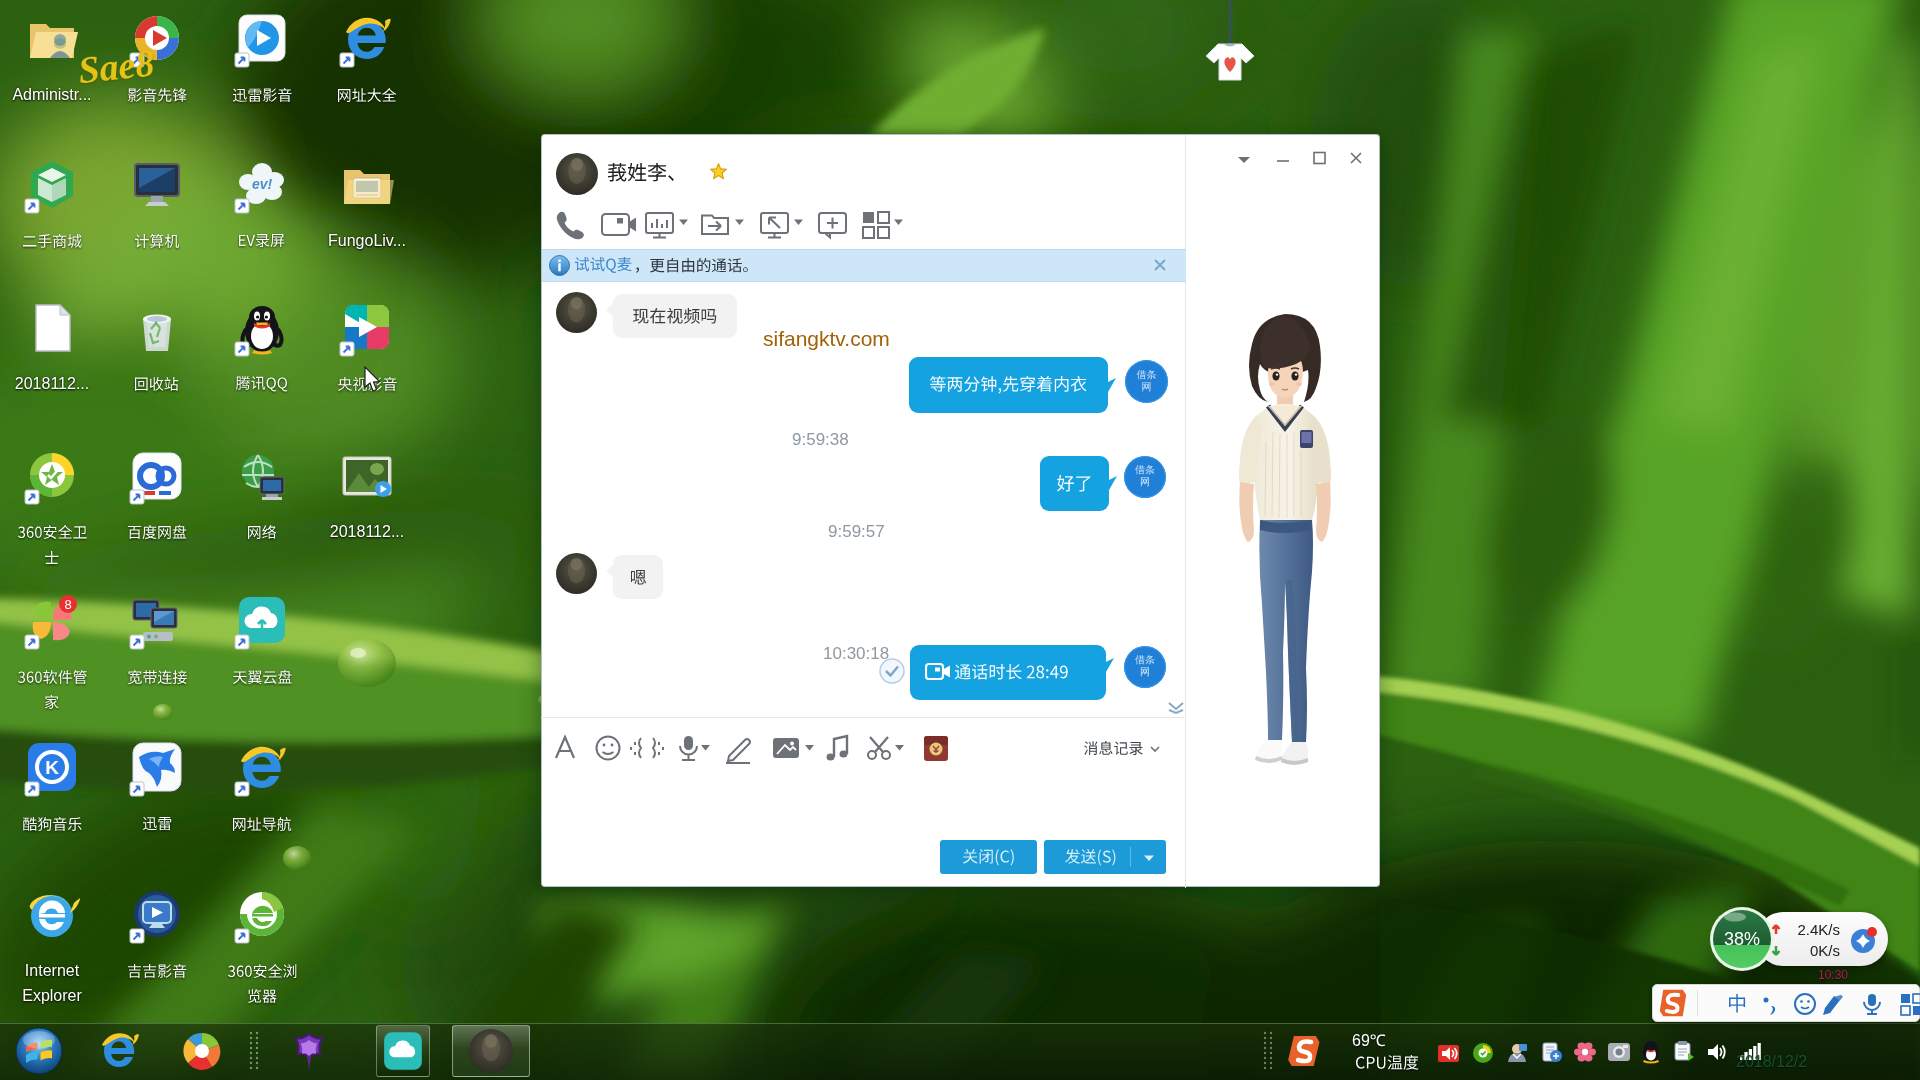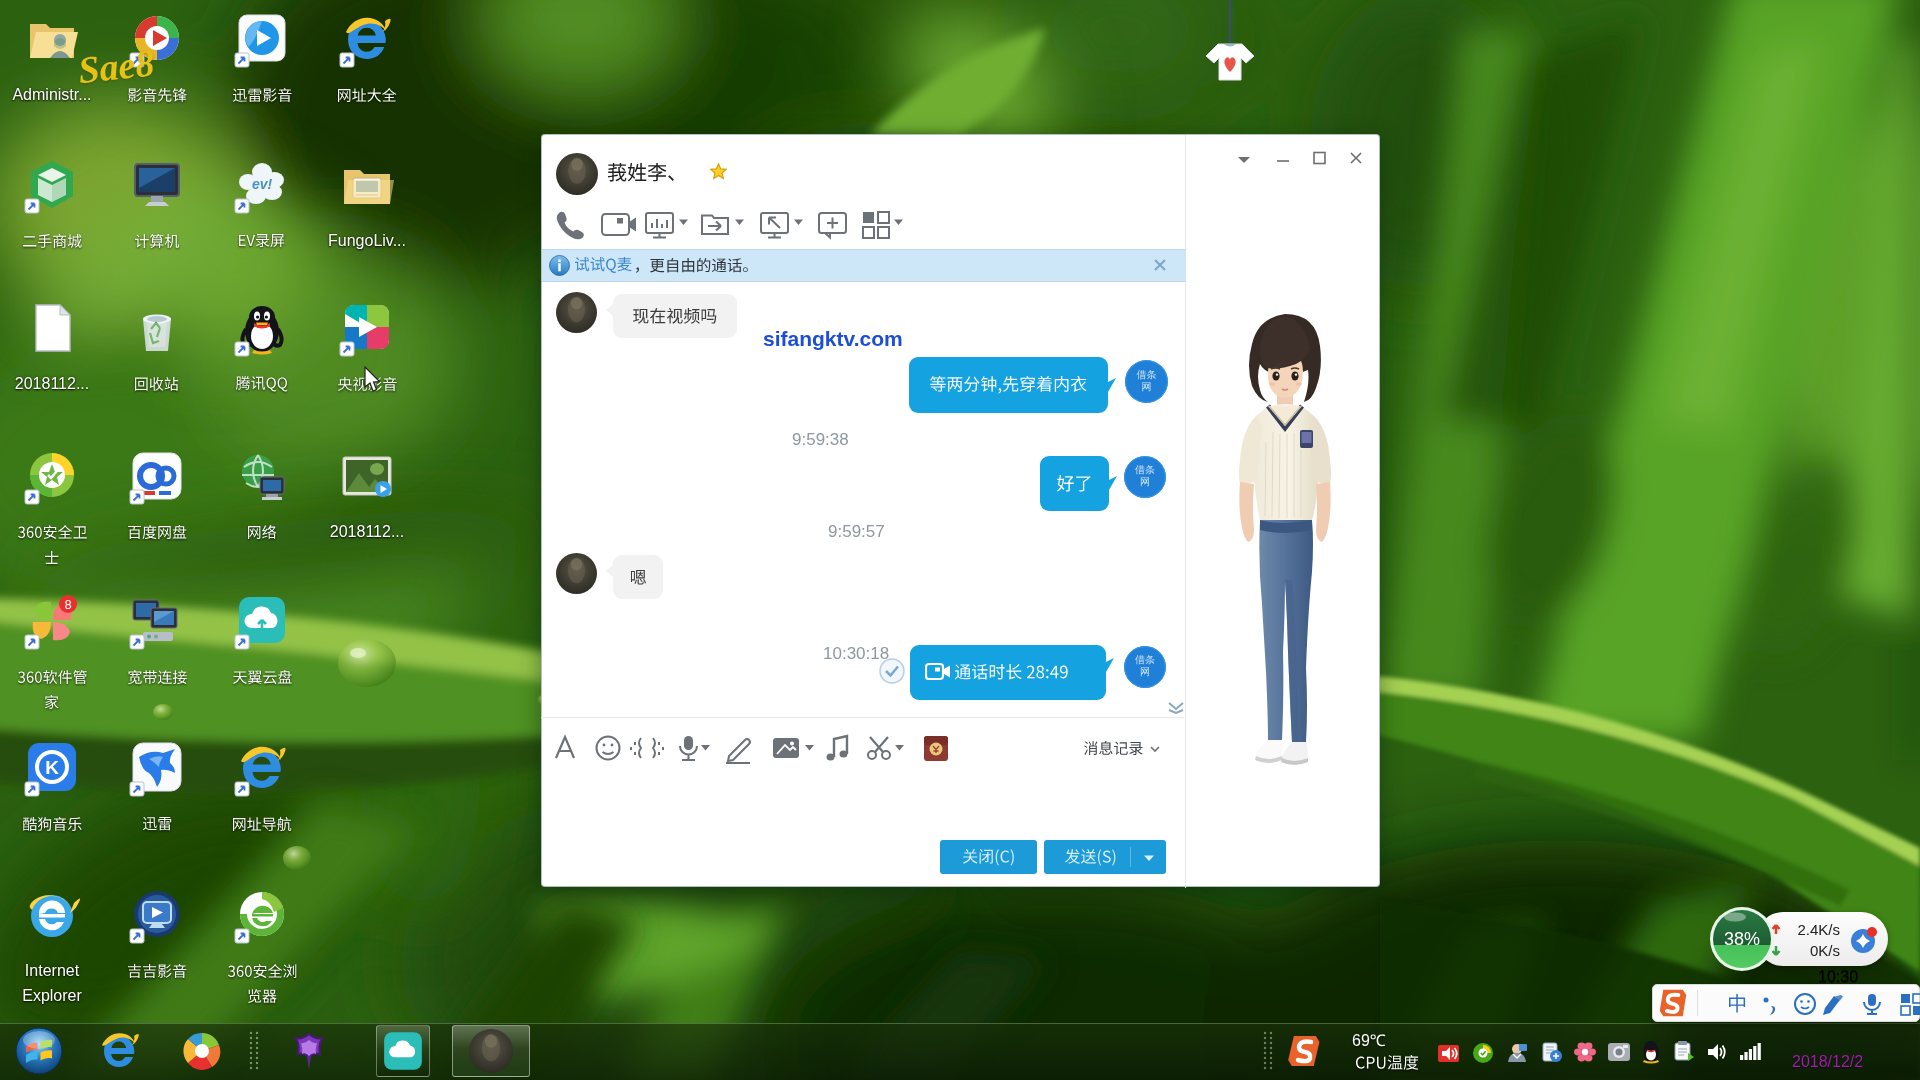--- a/index.html
+++ b/index.html
@@ -526,21 +526,21 @@
       <ellipse cx="20.5" cy="17.425" rx="8.61" ry="12.709999999999999" fill="#6a6352" opacity=".55"></ellipse>
       <ellipse cx="20.5" cy="11.275" rx="5.74" ry="6.1499999999999995" fill="#857d66" opacity=".5"></ellipse>
     </svg>
 <div class="abs" style="left:613px;top:294px;width:124px;height:44px;background:#f2f2f2;border-radius:9px"></div>
     <svg class="abs" style="left:0;top:0" width="1920" height="1080">
       <path d="M613,304 L606,310 L613,316 Z" fill="#f2f2f2"></path>
     </svg>
 <svg class="tp " style="left:633.4px;top:308.1px" width="85" height="18" viewBox="0.7 -14.3 85 18">
       <path d="M7.3 -13.4V-4.4H8.6V-12.3H13.7V-4.4H15.0V-13.4ZM0.7 -1.7 1.0 -0.5C2.6 -1.0 4.8 -1.6 6.8 -2.2L6.7 -3.4L4.4 -2.7V-7.0H6.2V-8.2H4.4V-11.9H6.6V-13.1H0.9V-11.9H3.2V-8.2H1.2V-7.0H3.2V-2.4C2.3 -2.1 1.4 -1.9 0.7 -1.7ZM10.5 -10.9V-7.6C10.5 -4.9 9.9 -1.7 5.6 0.5C5.9 0.7 6.3 1.2 6.4 1.4C9.3 -0.1 10.6 -2.1 11.2 -4.1V-0.5C11.2 0.6 11.7 0.9 12.9 0.9H14.4C15.9 0.9 16.1 0.2 16.2 -2.4C15.9 -2.5 15.5 -2.7 15.2 -3.0C15.1 -0.5 15.0 -0.1 14.4 -0.1H13.0C12.5 -0.1 12.4 -0.2 12.4 -0.7V-4.7H11.4C11.6 -5.7 11.7 -6.7 11.7 -7.6V-10.9Z M23.6 -14.3C23.4 -13.4 23.1 -12.5 22.7 -11.6H18.1V-10.4H22.2C21.1 -8.2 19.6 -6.2 17.6 -4.9C17.9 -4.6 18.2 -4.0 18.3 -3.7C19.0 -4.2 19.7 -4.8 20.3 -5.4V1.3H21.6V-6.9C22.4 -8.0 23.1 -9.2 23.6 -10.4H33.0V-11.6H24.2C24.5 -12.4 24.7 -13.2 25.0 -14.0ZM27.2 -9.5V-6.3H23.3V-5.1H27.2V-0.2H22.7V1.0H32.9V-0.2H28.4V-5.1H32.3V-6.3H28.4V-9.5Z M41.6 -13.4V-4.4H42.9V-12.3H48.1V-4.4H49.4V-13.4ZM36.6 -13.7C37.2 -13.0 37.9 -12.1 38.2 -11.4L39.2 -12.1C38.9 -12.7 38.2 -13.6 37.6 -14.2ZM44.8 -11.0V-7.7C44.8 -5.0 44.3 -1.8 40.0 0.4C40.3 0.6 40.7 1.1 40.8 1.4C43.4 0.0 44.7 -1.8 45.4 -3.6V-0.3C45.4 0.8 45.9 1.1 47.0 1.1H48.6C50.0 1.1 50.2 0.4 50.4 -2.3C50.1 -2.3 49.7 -2.5 49.3 -2.8C49.3 -0.3 49.2 0.1 48.6 0.1H47.2C46.7 0.1 46.6 0.0 46.6 -0.5V-4.7H45.7C46.0 -5.7 46.1 -6.7 46.1 -7.7V-11.0ZM35.1 -11.4V-10.2H39.2C38.2 -8.0 36.4 -5.9 34.7 -4.7C34.9 -4.5 35.2 -3.8 35.3 -3.5C35.9 -4.0 36.6 -4.6 37.2 -5.3V1.3H38.4V-6.0C39.0 -5.2 39.8 -4.2 40.1 -3.7L40.9 -4.7C40.6 -5.1 39.4 -6.5 38.8 -7.2C39.6 -8.3 40.3 -9.6 40.7 -10.9L40.1 -11.4L39.8 -11.4Z M62.9 -8.5C62.9 -2.6 62.7 -0.6 58.6 0.5C58.8 0.7 59.1 1.1 59.2 1.4C63.6 0.2 64.0 -2.2 64.0 -8.5ZM63.4 -1.4C64.5 -0.6 66.0 0.6 66.7 1.4L67.5 0.6C66.7 -0.2 65.2 -1.3 64.1 -2.1ZM58.3 -6.6C57.4 -3.0 55.4 -0.7 51.8 0.4C52.1 0.7 52.4 1.1 52.5 1.4C56.4 0.1 58.4 -2.4 59.4 -6.3ZM53.3 -6.7C52.9 -5.5 52.4 -4.2 51.6 -3.3C51.9 -3.2 52.4 -2.9 52.6 -2.8C53.3 -3.7 54.0 -5.1 54.3 -6.5ZM60.2 -10.4V-2.3H61.3V-9.4H65.5V-2.4H66.7V-10.4H63.6L64.3 -12.1H67.2V-13.3H59.8V-12.1H63.1C62.9 -11.6 62.7 -10.9 62.4 -10.4ZM52.9 -12.8V-9.0H51.7V-7.8H55.2V-2.7H56.4V-7.8H59.5V-9.0H56.7V-11.1H59.1V-12.2H56.7V-14.3H55.5V-9.0H54.0V-12.8Z M74.5 -3.5V-2.3H81.4V-3.5ZM75.9 -11.1C75.8 -9.4 75.6 -7.1 75.3 -5.7H75.7L82.7 -5.7C82.3 -2.0 82.0 -0.5 81.5 -0.0C81.4 0.1 81.2 0.2 80.9 0.2C80.6 0.2 79.8 0.2 79.0 0.1C79.2 0.4 79.3 0.9 79.4 1.2C80.2 1.3 81.0 1.3 81.4 1.3C81.9 1.2 82.2 1.1 82.6 0.7C83.2 0.1 83.6 -1.7 83.9 -6.3C84.0 -6.4 84.0 -6.8 84.0 -6.8H81.9C82.1 -8.9 82.4 -11.5 82.6 -13.2L81.7 -13.3L81.4 -13.3H75.1V-12.1H81.2C81.1 -10.6 80.9 -8.5 80.7 -6.8H76.7C76.8 -8.1 77.0 -9.7 77.1 -11.0ZM69.3 -12.7V-1.5H70.4V-3.2H73.8V-12.7ZM70.4 -11.5H72.6V-4.4H70.4Z" fill="#3c3c3c"></path>
     </svg>
-<div class="abs" style="left:763px;top:327px;font-size:21px;font-weight:bold;color:#1d4ed8">sifangktv.com</div>
+<div class="abs" style="left:763px;top:327px;font-size:21px;font-weight:normal;color:#a16207">sifangktv.com</div>
 <div class="abs" style="left:909px;top:357px;width:199px;height:56px;background:#15a2e0;border-radius:9px"></div>
     <svg class="abs" style="left:0;top:0" width="1920" height="1080">
       <path d="M1108,382 L1116,378 L1108,392 Z" fill="#15a2e0"></path>
     </svg>
 <svg class="tp " style="left:929.8px;top:376.2px" width="158" height="20" viewBox="0.6 -14.4 158 20">
       <path d="M9.8 -14.4C9.3 -12.9 8.4 -11.6 7.4 -10.7L7.8 -10.4V-9.2H2.5V-8.1H7.8V-6.6H0.8V-5.5H11.3V-4.0H1.4V-2.9H11.3V-0.2C11.3 0.1 11.2 0.1 10.9 0.2C10.6 0.2 9.6 0.2 8.4 0.1C8.6 0.5 8.9 1.0 8.9 1.3C10.3 1.3 11.3 1.3 11.8 1.2C12.4 1.0 12.6 0.6 12.6 -0.2V-2.9H15.8V-4.0H12.6V-5.5H16.3V-6.6H9.1V-8.1H14.6V-9.2H9.1V-10.4H8.9C9.2 -10.8 9.6 -11.3 9.9 -11.8H11.1C11.6 -11.1 12.1 -10.3 12.3 -9.7L13.4 -10.2C13.2 -10.7 12.8 -11.2 12.4 -11.8H16.1V-12.9H10.5C10.7 -13.2 10.9 -13.7 11.1 -14.1ZM3.8 -2.1C4.9 -1.4 6.1 -0.3 6.7 0.5L7.7 -0.3C7.1 -1.1 5.8 -2.2 4.7 -2.9ZM3.2 -14.4C2.6 -12.9 1.6 -11.4 0.6 -10.4C0.9 -10.2 1.4 -9.9 1.6 -9.7C2.2 -10.2 2.7 -10.9 3.2 -11.8H3.9C4.2 -11.1 4.6 -10.3 4.7 -9.8L5.8 -10.3C5.7 -10.6 5.5 -11.2 5.2 -11.8H8.3V-12.9H3.8C4.0 -13.2 4.2 -13.6 4.4 -14.0Z M18.7 -9.5V1.4H20.0V-8.3H22.6C22.6 -6.3 22.1 -3.8 20.2 -1.9C20.5 -1.7 20.9 -1.3 21.1 -1.1C22.3 -2.3 23.0 -3.7 23.4 -5.1C23.9 -4.4 24.5 -3.7 24.7 -3.1L25.5 -4.1C25.2 -4.8 24.4 -5.7 23.7 -6.6C23.8 -7.2 23.9 -7.8 23.9 -8.3H27.0C26.9 -6.3 26.5 -3.8 24.5 -1.9C24.8 -1.7 25.2 -1.3 25.4 -1.1C26.7 -2.3 27.4 -3.8 27.8 -5.2C28.7 -4.1 29.6 -2.8 30.1 -2.0L30.8 -2.9C30.3 -3.9 29.1 -5.4 28.1 -6.6C28.2 -7.2 28.2 -7.8 28.2 -8.3H31.0V-0.3C31.0 0.0 30.9 0.1 30.6 0.1C30.3 0.1 29.1 0.1 27.9 0.1C28.1 0.4 28.3 1.0 28.4 1.4C29.9 1.4 30.9 1.4 31.5 1.2C32.1 0.9 32.3 0.5 32.3 -0.3V-9.5H28.3V-11.9H33.0V-13.1H18.0V-11.9H22.7V-9.5ZM23.9 -11.9H27.0V-9.5H23.9Z M45.4 -14.0 44.3 -13.5C45.5 -11.0 47.5 -8.2 49.3 -6.7C49.6 -7.0 50.0 -7.5 50.3 -7.8C48.6 -9.1 46.5 -11.7 45.4 -14.0ZM39.5 -13.9C38.5 -11.3 36.8 -9.0 34.7 -7.5C35.1 -7.3 35.6 -6.8 35.8 -6.5C36.3 -6.9 36.7 -7.3 37.2 -7.8V-6.6H40.5C40.1 -3.7 39.1 -1.0 35.1 0.3C35.4 0.6 35.7 1.1 35.9 1.4C40.2 -0.2 41.3 -3.2 41.8 -6.6H46.4C46.2 -2.3 46.0 -0.7 45.6 -0.2C45.4 -0.1 45.2 -0.0 44.8 -0.0C44.4 -0.0 43.4 -0.0 42.3 -0.1C42.5 0.2 42.7 0.8 42.7 1.1C43.8 1.2 44.8 1.2 45.4 1.2C46.0 1.1 46.4 1.0 46.7 0.6C47.3 -0.1 47.5 -2.0 47.8 -7.2C47.8 -7.4 47.8 -7.9 47.8 -7.9H37.3C38.7 -9.4 40.0 -11.4 40.9 -13.6Z M62.1 -9.5V-5.4H59.8V-9.5ZM63.4 -9.5H65.7V-5.4H63.4ZM62.1 -14.2V-10.7H58.6V-3.1H59.8V-4.2H62.1V1.4H63.4V-4.2H65.7V-3.2H66.9V-10.7H63.4V-14.2ZM54.1 -14.2C53.5 -12.6 52.6 -11.1 51.6 -10.1C51.8 -9.8 52.2 -9.2 52.3 -8.9C52.9 -9.5 53.4 -10.3 53.9 -11.2H58.1V-12.3H54.6C54.8 -12.8 55.0 -13.4 55.2 -13.9ZM52.0 -5.8V-4.7H54.5V-1.2C54.5 -0.4 53.9 0.1 53.6 0.3C53.8 0.5 54.1 1.0 54.3 1.2C54.5 1.0 55.0 0.7 58.3 -1.0C58.2 -1.3 58.1 -1.8 58.0 -2.1L55.7 -1.0V-4.7H58.1V-5.8H55.7V-8.1H57.7V-9.3H52.9V-8.1H54.5V-5.8Z M69.3 3.2C70.8 2.6 71.8 1.3 71.8 -0.3C71.8 -1.5 71.3 -2.1 70.4 -2.1C69.8 -2.1 69.3 -1.7 69.3 -1.1C69.3 -0.4 69.8 0.0 70.4 0.0L70.6 0.0C70.6 1.0 70.0 1.9 68.9 2.3Z M80.6 -14.3V-11.6H77.6C77.8 -12.3 78.0 -13.0 78.2 -13.6L76.9 -13.9C76.5 -12.1 75.6 -9.8 74.5 -8.4C74.8 -8.3 75.3 -8.0 75.6 -7.8C76.1 -8.5 76.7 -9.4 77.1 -10.4H80.6V-7.0H73.8V-5.7H78.2C77.9 -2.9 77.1 -0.7 73.5 0.4C73.8 0.6 74.2 1.1 74.3 1.4C78.2 0.1 79.2 -2.4 79.5 -5.7H82.8V-0.7C82.8 0.7 83.1 1.1 84.7 1.1C85.0 1.1 86.8 1.1 87.1 1.1C88.5 1.1 88.8 0.4 88.9 -2.2C88.6 -2.3 88.0 -2.5 87.8 -2.7C87.7 -0.5 87.6 -0.1 87.0 -0.1C86.6 -0.1 85.1 -0.1 84.8 -0.1C84.2 -0.1 84.0 -0.2 84.0 -0.7V-5.7H88.7V-7.0H81.9V-10.4H87.5V-11.6H81.9V-14.3Z M99.5 -10.0C101.0 -9.4 103.0 -8.5 104.1 -7.8H92.6C94.1 -8.4 95.8 -9.3 97.1 -10.3L96.2 -10.8C94.8 -9.9 93.0 -9.1 91.5 -8.7L92.1 -7.8H92.1V-6.7H100.4V-4.4H93.9C94.0 -5.0 94.2 -5.6 94.3 -6.2L93.1 -6.3C92.9 -5.4 92.5 -4.1 92.3 -3.3H98.6C96.6 -2.0 93.4 -0.9 90.6 -0.4C90.8 -0.2 91.2 0.3 91.4 0.6C94.5 -0.0 98.2 -1.5 100.3 -3.3H100.4V-0.2C100.4 0.1 100.3 0.1 100.0 0.2C99.8 0.2 98.8 0.2 97.8 0.1C98.0 0.5 98.2 1.0 98.3 1.3C99.6 1.3 100.4 1.3 101.0 1.1C101.5 0.9 101.6 0.6 101.6 -0.2V-3.3H105.5V-4.4H101.6V-6.7H105.0V-7.8H104.2L104.8 -8.7C103.7 -9.4 101.6 -10.3 100.0 -10.8ZM96.9 -14.0C97.2 -13.5 97.5 -13.0 97.8 -12.6H91.1V-9.8H92.3V-11.5H104.1V-9.8H105.5V-12.6H99.3C99.0 -13.1 98.5 -13.8 98.1 -14.4Z M112.6 -3.1H119.7V-2.1H112.6ZM112.6 -3.9V-4.9H119.7V-3.9ZM112.6 -1.3H119.7V-0.2H112.6ZM107.8 -8.0V-6.9H111.8C110.6 -5.0 109.0 -3.5 107.2 -2.4C107.5 -2.2 108.0 -1.7 108.2 -1.4C109.3 -2.2 110.4 -3.1 111.3 -4.2V1.4H112.6V0.7H119.7V1.3H121.0V-5.9H112.6L113.3 -6.9H122.6V-8.0H113.9C114.1 -8.3 114.3 -8.7 114.4 -9.1H121.1V-10.1H114.9L115.3 -11.3H121.9V-12.3H118.5C118.9 -12.8 119.3 -13.4 119.7 -13.9L118.4 -14.3C118.1 -13.7 117.5 -12.9 117.1 -12.3H112.8L113.4 -12.6C113.1 -13.1 112.6 -13.8 112.1 -14.4L110.9 -13.9C111.3 -13.5 111.7 -12.8 112.0 -12.3H108.6V-11.3H114.0C113.8 -10.9 113.7 -10.5 113.5 -10.1H109.4V-9.1H113.1C112.9 -8.7 112.7 -8.3 112.5 -8.0Z M125.4 -11.4V1.4H126.7V-10.1H131.6C131.5 -7.9 130.9 -5.1 127.1 -3.0C127.4 -2.8 127.8 -2.3 128.0 -2.1C130.3 -3.4 131.5 -5.0 132.2 -6.7C133.8 -5.2 135.5 -3.5 136.3 -2.3L137.4 -3.1C136.3 -4.4 134.3 -6.4 132.6 -7.9C132.8 -8.7 132.8 -9.4 132.9 -10.1H137.8V-0.3C137.8 -0.0 137.7 0.1 137.4 0.1C137.1 0.1 135.9 0.1 134.7 0.1C134.9 0.4 135.1 1.0 135.1 1.3C136.7 1.3 137.7 1.3 138.3 1.1C138.9 0.9 139.1 0.5 139.1 -0.3V-11.4H132.9V-14.3H131.6V-11.4Z M148.0 -14.0C148.5 -13.2 148.9 -12.2 149.1 -11.5H141.8V-10.3H148.0C146.5 -8.2 143.9 -6.3 141.3 -5.1C141.5 -4.8 141.9 -4.3 142.0 -4.0C143.1 -4.5 144.1 -5.1 145.1 -5.8V-1.2C145.1 -0.4 144.6 0.1 144.2 0.3C144.4 0.5 144.8 1.0 144.9 1.3C145.3 1.0 146.0 0.7 151.4 -1.0C151.3 -1.2 151.1 -1.8 151.1 -2.1L146.4 -0.7V-6.8C147.5 -7.8 148.5 -8.7 149.3 -9.8C150.2 -5.1 151.8 -1.9 156.2 0.9C156.4 0.5 156.8 0.1 157.1 -0.2C155.0 -1.4 153.5 -2.8 152.5 -4.5C153.7 -5.5 155.2 -6.9 156.3 -8.1L155.2 -8.8C154.4 -7.8 153.1 -6.5 151.9 -5.5C151.2 -6.9 150.7 -8.5 150.4 -10.3H156.7V-11.5H149.4L150.5 -11.9C150.3 -12.5 149.8 -13.6 149.3 -14.3Z" fill="#ffffff"></path>
     </svg>
 <svg class="abs" style="left:1125px;top:360px" width="43" height="43">
       <circle cx="21.5" cy="21.5" r="21.5" fill="#2080d8"></circle>
       <circle cx="21.5" cy="21.5" r="20.855" fill="none" stroke="#3898e8" stroke-width="1"></circle>
@@ -886,22 +886,22 @@
         <path d="M14,6 Q17,10 14,14 M16.5,3.5 Q21,10 16.5,16.5" stroke="#fff" stroke-width="1.8" fill="none"></path>
       </g>
       <g transform="translate(1740,1042)" fill="#fff">
         <rect x="0" y="13" width="3.2" height="5"></rect>
         <rect x="4.4" y="10" width="3.2" height="8"></rect>
         <rect x="8.8" y="7" width="3.2" height="11"></rect>
         <rect x="13.2" y="4" width="3.2" height="14"></rect>
         <rect x="17.6" y="1" width="3.2" height="17"></rect>
       </g>
     </svg>
-<div class="abs" style="color:#000000;font-size:16px;left:1818px;top:968px;width:90px;text-shadow:0 1px 1px rgba(0,0,0,.6)">10:30</div>
-<div class="abs" style="color:#a21caf;font-size:16px;left:1792px;top:1053px;width:110px;text-shadow:0 1px 1px rgba(0,0,0,.6)">2018/12/2</div>
+<div class="abs" style="color:#be185d;font-size:12px;left:1818px;top:968px;width:90px;text-shadow:0 1px 1px rgba(0,0,0,.6)">10:30</div>
+<div class="abs" style="color:#14532d;font-size:16px;left:1736px;top:1053px;width:110px;text-shadow:0 1px 1px rgba(0,0,0,.6)">2018/12/2</div>
 <div class="abs" style="left:1652px;top:984px;width:268px;height:38px;background:#fbfbfb;border:1px solid #d8d8d8;border-radius:5px;box-shadow:0 2px 5px rgba(0,0,0,.3)"></div>
 <svg class="abs" style="left:1658px;top:988px" width="30" height="30" viewBox="0 0 34 34">
 <path d="M6,2 L28,2 L32,8 L28,32 L6,32 L2,26 Z" fill="#e8622a"></path>
 <path d="M23,8 Q12,6 11,13 Q11,17 17,18 Q23,19 22,24 Q21,29 10,26" stroke="#fff" stroke-width="4.5" fill="none" stroke-linecap="round"></path>
 </svg>
 <div class="abs" style="left:1697px;top:990px;width:1px;height:26px;background:#ddd"></div>
 <svg class="tp " style="left:1729.0px;top:993.8px" width="18" height="20" viewBox="1.9 -16.8 18 20">
       <path d="M9.2 -16.8V-13.2H1.9V-3.7H3.4V-5.0H9.2V1.6H10.7V-5.0H16.5V-3.8H18.0V-13.2H10.7V-16.8ZM3.4 -6.4V-11.8H9.2V-6.4ZM16.5 -6.4H10.7V-11.8H16.5Z" fill="#2a6fc0"></path>
     </svg>
 <svg class="abs" style="left:1758px;top:992px" width="170" height="24" viewBox="0 0 170 24">

